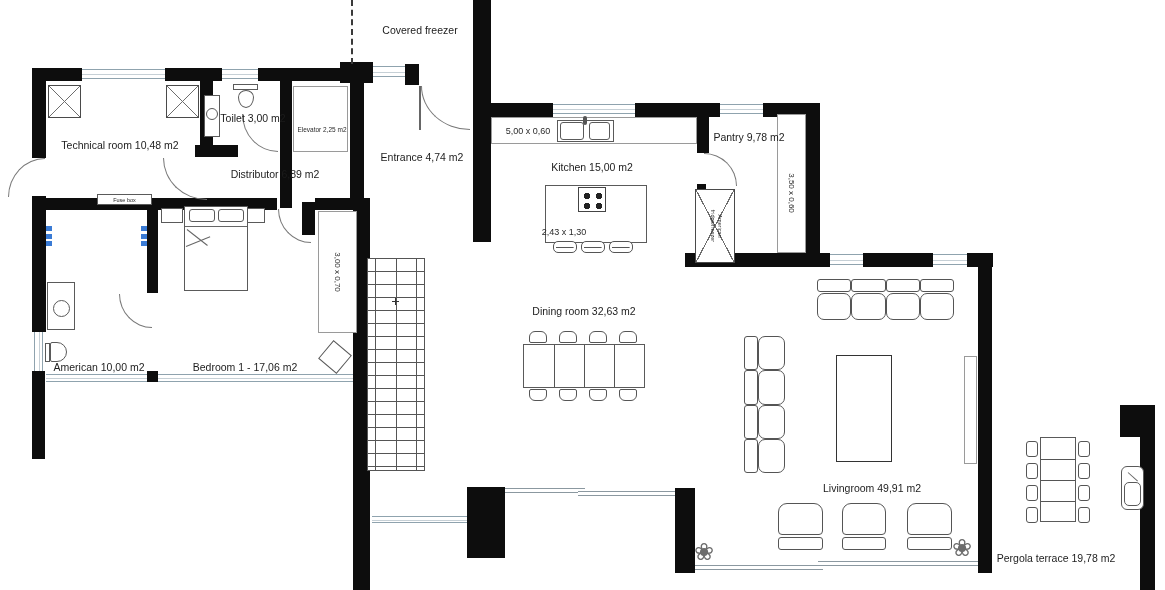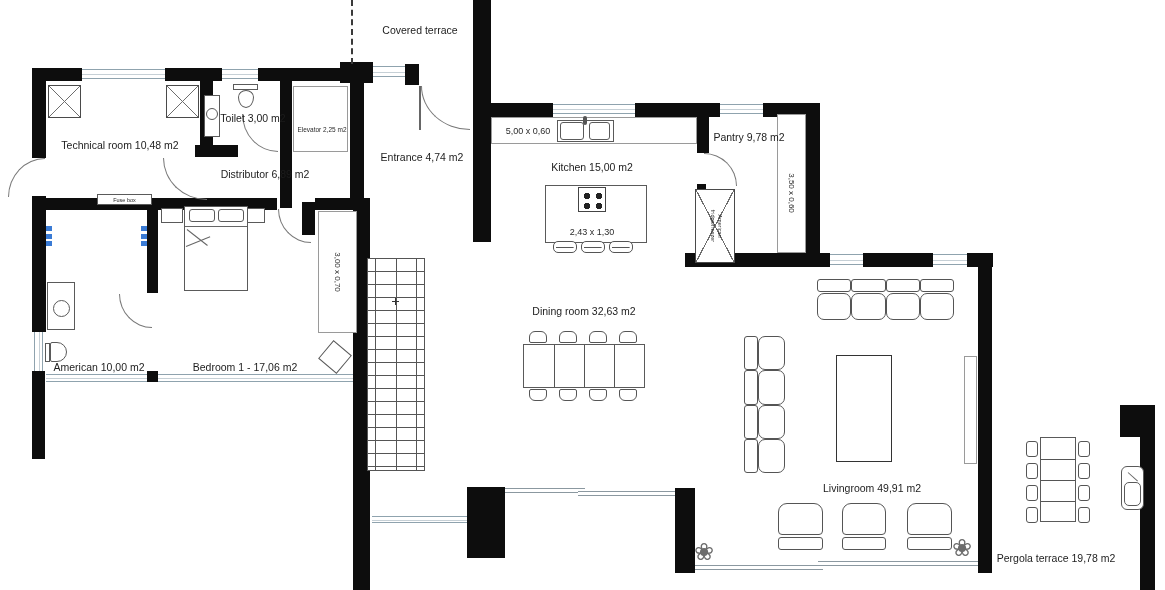--- a/index.html
+++ b/index.html
@@ -248,29 +248,29 @@
   <div class="pch" style="left:1026px;top:485px"></div>
   <div class="pch" style="left:1026px;top:507px"></div>
   <div class="pch" style="left:1078px;top:441px"></div>
   <div class="pch" style="left:1078px;top:463px"></div>
   <div class="pch" style="left:1078px;top:485px"></div>
   <div class="pch" style="left:1078px;top:507px"></div>
   <div class="furn" style="left:1121px;top:466px;width:23px;height:44px;border-radius:6px;z-index:4"></div>
   <div class="furn" style="left:1124px;top:482px;width:17px;height:24px;border-radius:5px;z-index:4"></div>
   <div class="ln" style="left:1128px;top:472px;width:13px;transform:rotate(42deg);z-index:4"></div>
 
-  <div class="lbl" style="left:420px;top:30px">Covered terrace</div>
+  <div class="lbl" style="left:420px;top:30px">Covered freezer</div>
   <div class="lbl" style="left:120px;top:145px">Technical room 10,48 m2</div>
   <div class="lbl" style="left:253px;top:118px">Toilet 3,00 m2</div>
   <div class="lbl xs" style="left:322px;top:129px">Elevator 2,25 m2</div>
   <div class="lbl" style="left:422px;top:157px">Entrance 4,74 m2</div>
-  <div class="lbl" style="left:265px;top:174px">Distributor 6,89 m2</div>
+  <div class="lbl" style="left:275px;top:174px">Distributor 6,89 m2</div>
   <div class="lbl" style="left:592px;top:167px">Kitchen 15,00 m2</div>
   <div class="lbl sm" style="left:528px;top:131px">5,00 x 0,60</div>
-  <div class="lbl sm" style="left:592px;top:232px">2,43 x 1,30</div>
+  <div class="lbl sm" style="left:564px;top:232px">2,43 x 1,30</div>
   <div class="lbl" style="left:749px;top:137px">Pantry 9,78 m2</div>
   <div class="lbl" style="left:584px;top:311px">Dining room 32,63 m2</div>
   <div class="lbl" style="left:245px;top:367px">Bedroom 1 - 17,06 m2</div>
   <div class="lbl" style="left:99px;top:367px">American 10,00 m2</div>
   <div class="lbl" style="left:872px;top:488px">Livingroom 49,91 m2</div>
   <div class="lbl" style="left:1056px;top:558px">Pergola terrace 19,78 m2</div>
 
   <div class="lbl xs" style="left:322px;top:129px"></div>
 </div>
 

